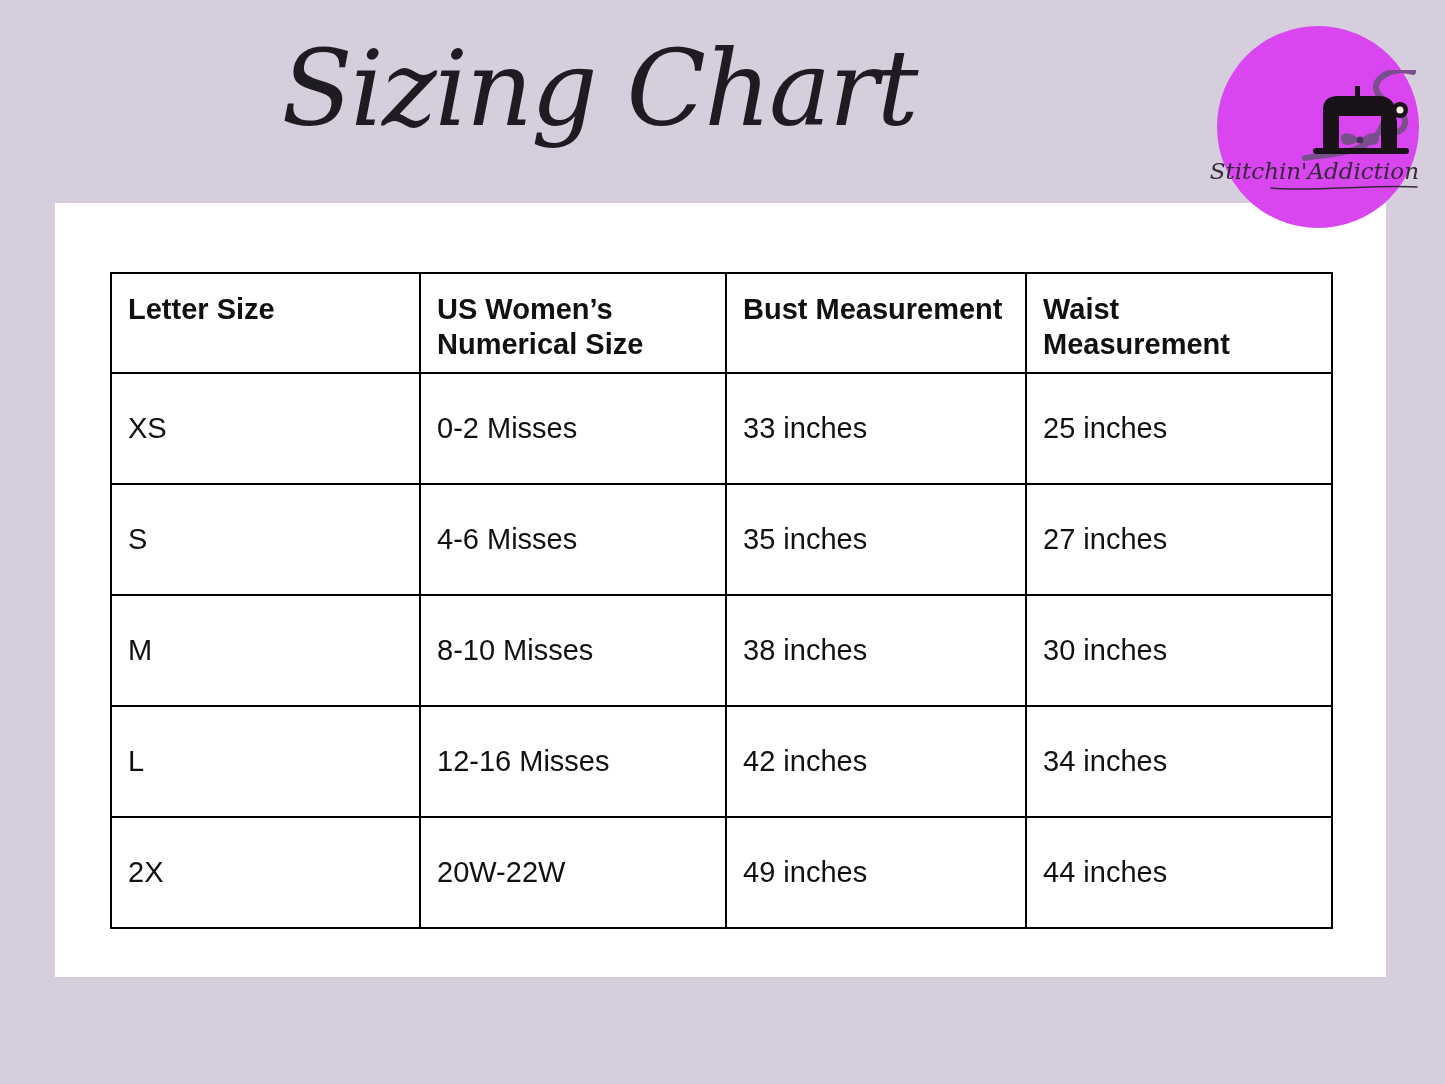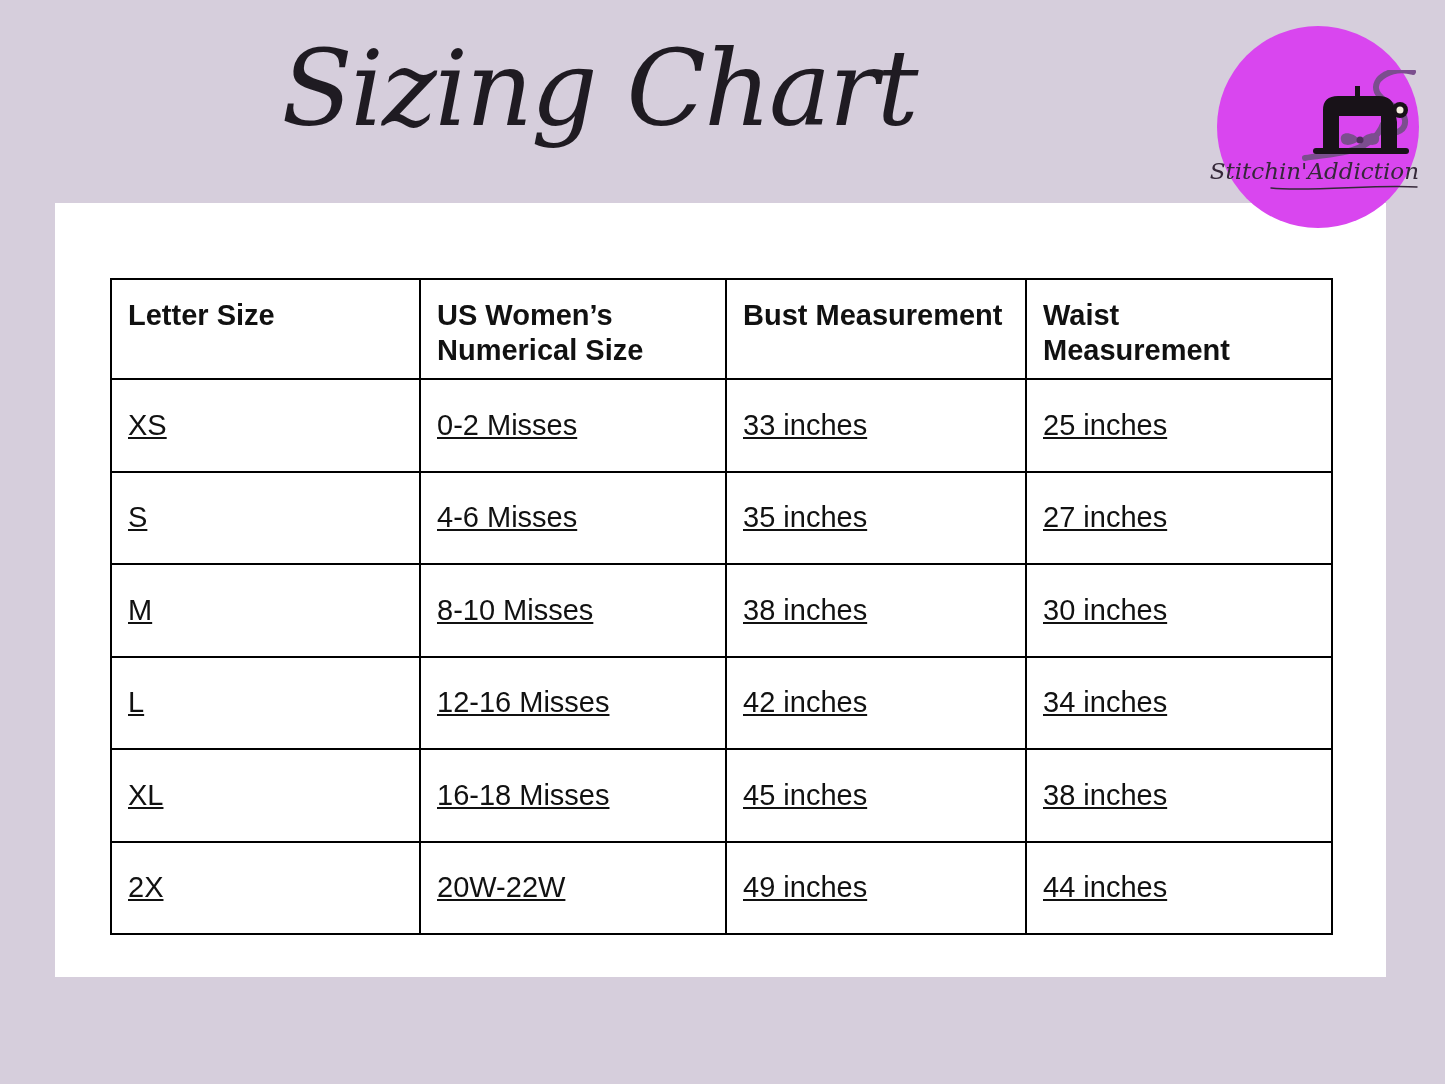--- a/index.html
+++ b/index.html
@@ -34,21 +34,21 @@
     top: 203px;
     width: 1331px;
     height: 774px;
     background: #FFFFFF;
   }
 
   
   table.size-table {
     position: absolute;
     left: 55px;
-    top: 75px;
+    top: 69px;
     width: 1221px;
     height: 657px;
     border-collapse: collapse;
     table-layout: fixed;
   }
   table.size-table th, table.size-table td {
     border: 2px solid #000000;
     text-align: left;
     padding-left: 16px;
     font-size: 29px;
@@ -60,21 +60,20 @@
     vertical-align: top;
     padding-top: 18px;
     padding-right: 20px;
     font-weight: bold;
     line-height: 35px;
   }
   table.size-table td {
     height: 62px;
     vertical-align: middle;
     font-weight: normal;
-    text-decoration: underline;
   }
   col.c1 { width: 309px; }
   col.c2 { width: 306px; }
   col.c3 { width: 300px; }
   col.c4 { width: 306px; }
 
   
   .logo-circle {
     position: absolute;
     left: 1217px;
@@ -171,26 +170,20 @@
           <td>38 inches</td>
           <td>30 inches</td>
         </tr>
         <tr>
           <td>L</td>
           <td>12-16 Misses</td>
           <td>42 inches</td>
           <td>34 inches</td>
         </tr>
         <tr>
-          <td>XL</td>
-          <td>16-18 Misses</td>
-          <td>45 inches</td>
-          <td>38 inches</td>
-        </tr>
-        <tr>
           <td>2X</td>
           <td>20W-22W</td>
           <td>49 inches</td>
           <td>44 inches</td>
         </tr>
       </tbody>
   </table>
 </div>
 
 </body></html>

